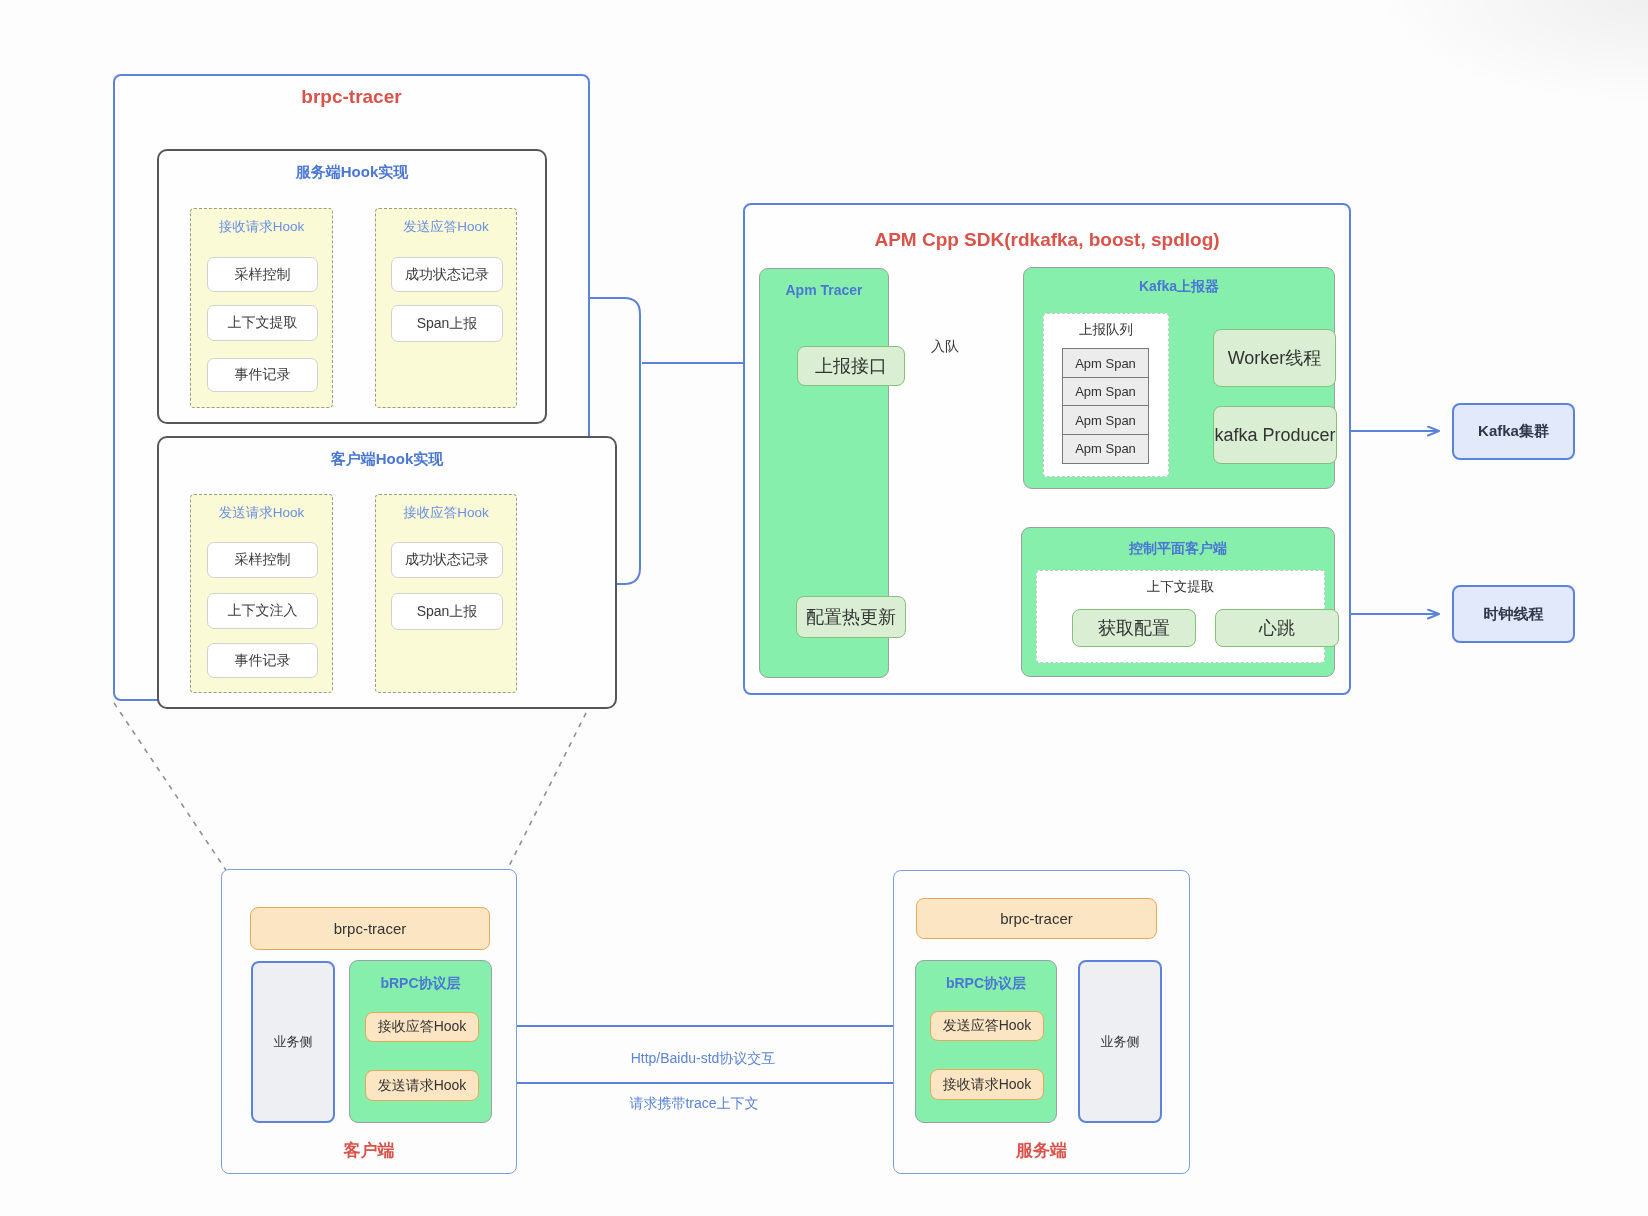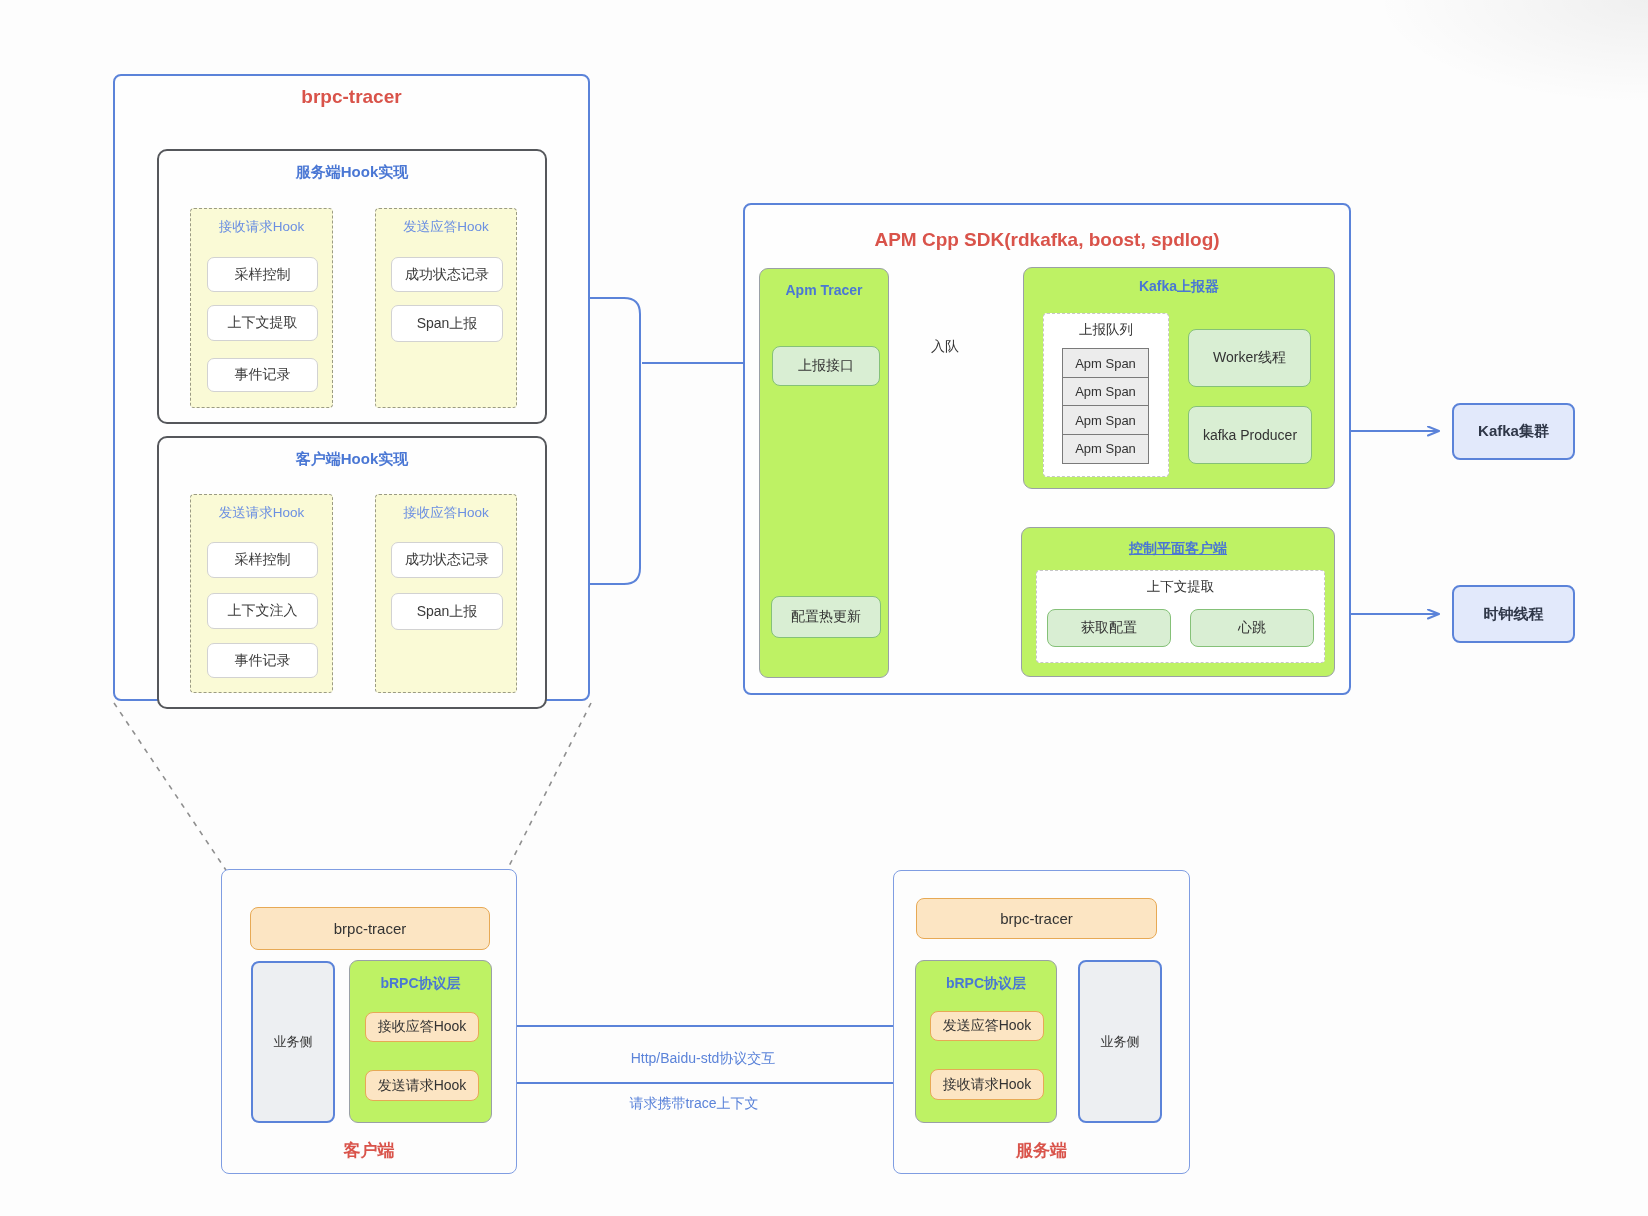--- a/index.html
+++ b/index.html
@@ -6,25 +6,25 @@
   body{font-family:"Liberation Sans","DejaVu Sans",sans-serif;}
   #canvas{position:relative;width:1648px;height:1216px;overflow:hidden;
     background:
       radial-gradient(420px 160px at 100% 0%, rgba(0,0,0,0.055), rgba(0,0,0,0) 65%),
       #fdfdfd;}
   .abs{position:absolute;box-sizing:border-box;}
   .center{display:flex;align-items:center;justify-content:center;text-align:center;}
   .box-blue{border:2px solid #5b83d9;border-radius:8px;background:#fefefe;}
   .box-blue-lt{border:1.5px solid #7f9de2;border-radius:8px;background:#fdfdfd;}
   .box-dark{border:2px solid #55575b;border-radius:10px;background:#fefefe;margin-top:21px;}
-  .box-gray{border:1.5px solid #9aa0a6;border-radius:9px;background:#bef264;}
+  .box-gray{border:1.5px solid #9aa0a6;border-radius:9px;background:#86efac;}
   .dashed-yellow{border:1.6px dashed #9b9b84;border-radius:4px;background:#fafad6;}
   .dashed-plain{border:1.6px dashed #c7c7c7;border-radius:4px;background:#fff;}
   .chip{background:#fff;border:1.5px solid #d2d2d2;border-radius:7px;font-size:14px;color:#3a3a3a;}
-  .green{background:#d9eed3;border:1.5px solid #85c178;border-radius:8px;font-size:14px;color:#333;}
+  .green{background:#d9eed3;border:1.5px solid #85c178;border-radius:8px;font-size:18px;color:#333;margin-left:25px;}
   .orange{background:#fce5c3;border:1.5px solid #e7a955;border-radius:8px;font-size:14px;color:#333;}
   .lav{background:#e2e9fb;border:2px solid #5b83d9;border-radius:8px;font-size:15px;font-weight:bold;color:#2f3748;}
   .biz{background:#edeff2;border:2px solid #5b83d9;border-radius:8px;font-size:13px;color:#333;}
   .gcell{background:#ececec;border:1.5px solid #7a7a7a;font-size:13px;color:#333;}
   .t-red{color:#d9534a;font-weight:bold;font-size:19px;}
   .t-red-sm{color:#d9534a;font-weight:bold;font-size:17px;}
   .t-blue{color:#4a77d4;font-weight:bold;font-size:15px;}
   .t-blue-sm{color:#4a77d4;font-weight:bold;font-size:14px;}
   .t-blue-soft{color:#6b8fe2;font-size:13.5px;}
   .t-dark-sm{color:#333;font-size:13.5px;}
@@ -75,21 +75,21 @@
         <div class="abs chip center" style="left:16px;top:149px;width:111px;height:34px;">事件记录</div>
       </div>
 
       <div class="abs dashed-yellow" style="left:216px;top:57px;width:142px;height:200px;">
         <div class="abs t-blue-soft center" style="left:0;top:9px;width:100%;height:18px;">发送应答Hook</div>
         <div class="abs chip center" style="left:15px;top:48px;width:112px;height:35px;">成功状态记录</div>
         <div class="abs chip center" style="left:15px;top:96px;width:112px;height:37px;">Span上报</div>
       </div>
     </div>
 
-    <div class="abs box-dark" style="left:42px;top:339px;width:390px;height:273px;">
+    <div class="abs box-dark" style="left:42px;top:339px;width:460px;height:273px;">
       <div class="abs t-blue center" style="left:0;top:11px;width:100%;height:20px;">客户端Hook实现</div>
 
       <div class="abs dashed-yellow" style="left:31px;top:56px;width:143px;height:199px;">
         <div class="abs t-blue-soft center" style="left:0;top:9px;width:100%;height:18px;">发送请求Hook</div>
         <div class="abs chip center" style="left:16px;top:47px;width:111px;height:36px;">采样控制</div>
         <div class="abs chip center" style="left:16px;top:98px;width:111px;height:36px;">上下文注入</div>
         <div class="abs chip center" style="left:16px;top:148px;width:111px;height:35px;">事件记录</div>
       </div>
 
       <div class="abs dashed-yellow" style="left:216px;top:56px;width:142px;height:199px;">
@@ -116,21 +116,21 @@
         <div class="abs gcell center" style="left:18px;top:34px;width:87px;height:30px;">Apm Span</div>
         <div class="abs gcell center" style="left:18px;top:62.5px;width:87px;height:30px;">Apm Span</div>
         <div class="abs gcell center" style="left:18px;top:91px;width:87px;height:30px;">Apm Span</div>
         <div class="abs gcell center" style="left:18px;top:119.5px;width:87px;height:30px;">Apm Span</div>
       </div>
       <div class="abs green center" style="left:164px;top:61px;width:123px;height:58px;">Worker线程</div>
       <div class="abs green center" style="left:164px;top:138px;width:124px;height:58px;">kafka Producer</div>
     </div>
 
     <div class="abs box-gray" style="left:276px;top:322px;width:314px;height:150px;">
-      <div class="abs t-blue-sm center" style="left:0;top:12px;width:100%;height:18px;text-decoration:underline;">控制平面客户端</div>
+      <div class="abs t-blue-sm center" style="left:0;top:12px;width:100%;height:18px;">控制平面客户端</div>
       <div class="abs dashed-plain" style="left:14px;top:42px;width:289px;height:93px;">
         <div class="abs t-dark-sm center" style="left:0;top:7px;width:100%;height:18px;">上下文提取</div>
         <div class="abs green center" style="left:10px;top:38px;width:124px;height:38px;">获取配置</div>
         <div class="abs green center" style="left:153px;top:38px;width:124px;height:38px;">心跳</div>
       </div>
     </div>
   </div>
 
   <div class="abs lav center" style="left:1452px;top:403px;width:123px;height:57px;">Kafka集群</div>
   <div class="abs lav center" style="left:1452px;top:585px;width:123px;height:58px;">时钟线程</div>

